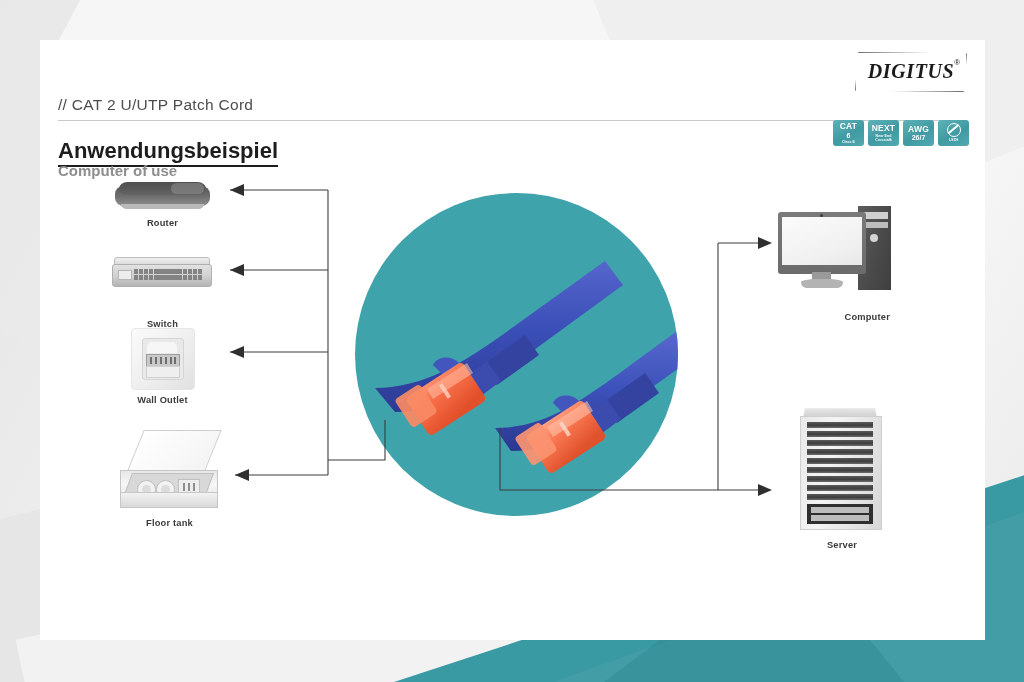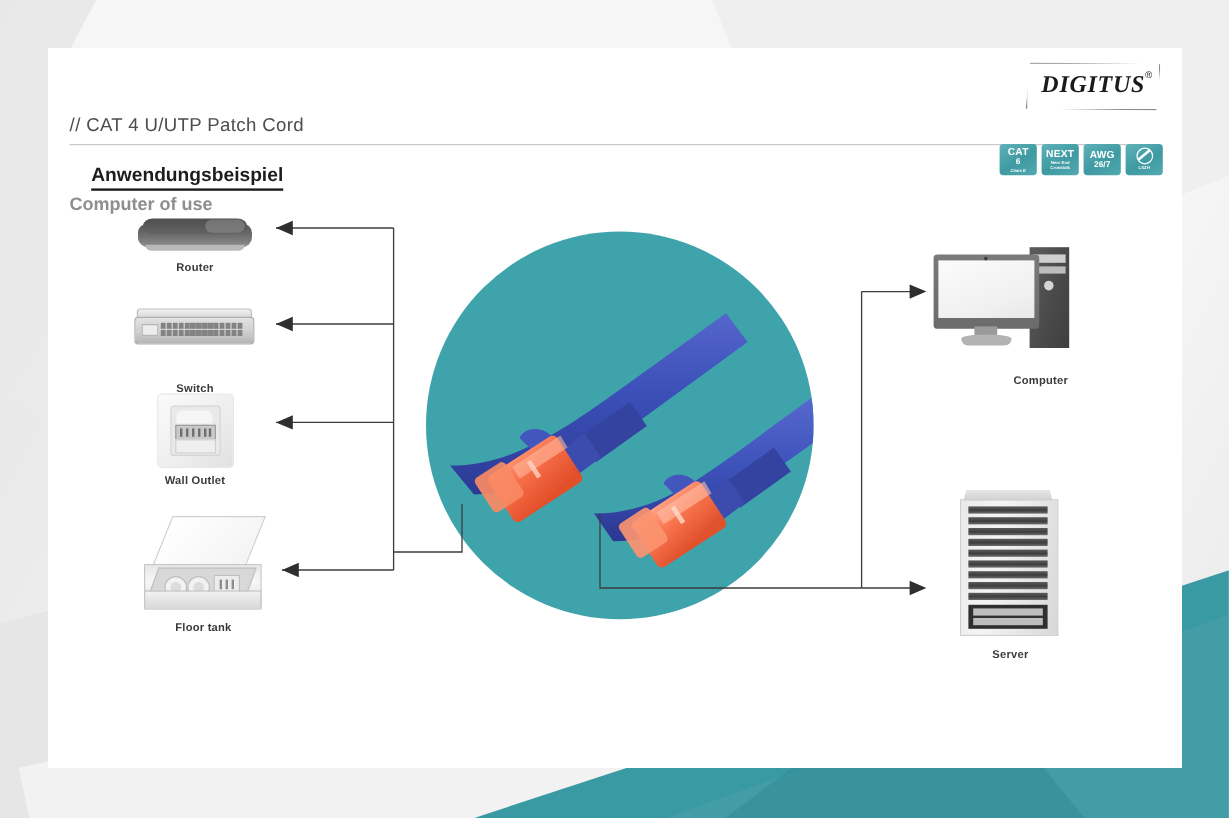--- a/index.html
+++ b/index.html
@@ -40,21 +40,21 @@
     background:#dedede;opacity:.8;
     clip-path:polygon(100% 0%,100% 100%,0% 100%);}
 
   
   #card{position:absolute;left:40px;top:40px;width:945px;height:600px;
     background:#ffffff;z-index:2;}
 
   
   .hdr-title{position:absolute;left:18px;top:56px;font-size:15.5px;color:#4d4d4d;letter-spacing:.3px;}
   .hdr-rule{position:absolute;left:18px;top:80px;width:905px;height:1px;background:#c9c9c9;}
-  .h-de{position:absolute;left:36px;top:98px;font-size:16px;font-weight:bold;color:#1d1d1d;
+  .h-de{position:absolute;left:18px;top:98px;font-size:22px;font-weight:bold;color:#1d1d1d;
     border-bottom:2px solid #1d1d1d;padding-bottom:1px;}
   .h-en{position:absolute;left:18px;top:122px;font-size:15px;color:#8e8e8e;font-weight:600;}
 
   
   .logo{position:absolute;right:18px;top:12px;width:112px;height:40px;font-style:italic;}
   .logo .plate{position:absolute;inset:0;border:1.6px solid #6e6e6e;background:#ffffff;
     clip-path:polygon(3% 0%,100% 4%,97% 100%,0% 96%);}
   .logo .txt{position:absolute;left:0;right:0;top:8px;text-align:center;
     font-family:"Liberation Serif", serif;font-size:20px;font-weight:bold;color:#1a1a1a;letter-spacing:.6px;}
   .logo .reg{position:absolute;right:7px;top:6px;font-size:8px;color:#1a1a1a;}
@@ -178,21 +178,21 @@
 </div>
 
 <div id="card">
 
   <div class="logo">
     <div class="plate"></div>
     <div class="txt">DIGITUS</div>
     <div class="reg">®</div>
   </div>
 
-  <div class="hdr-title">// CAT 4 U/UTP Patch Cord</div>
+  <div class="hdr-title">// CAT 2 U/UTP Patch Cord</div>
   <div class="hdr-rule"></div>
   <div class="h-de">Anwendungsbeispiel</div>
   <div class="h-en">Computer of use</div>
 
   <div class="badges">
     <div class="badge">
       <span class="b1">CAT</span>
       <span class="b2">6</span>
       <span class="b3">Class E</span>
     </div>

